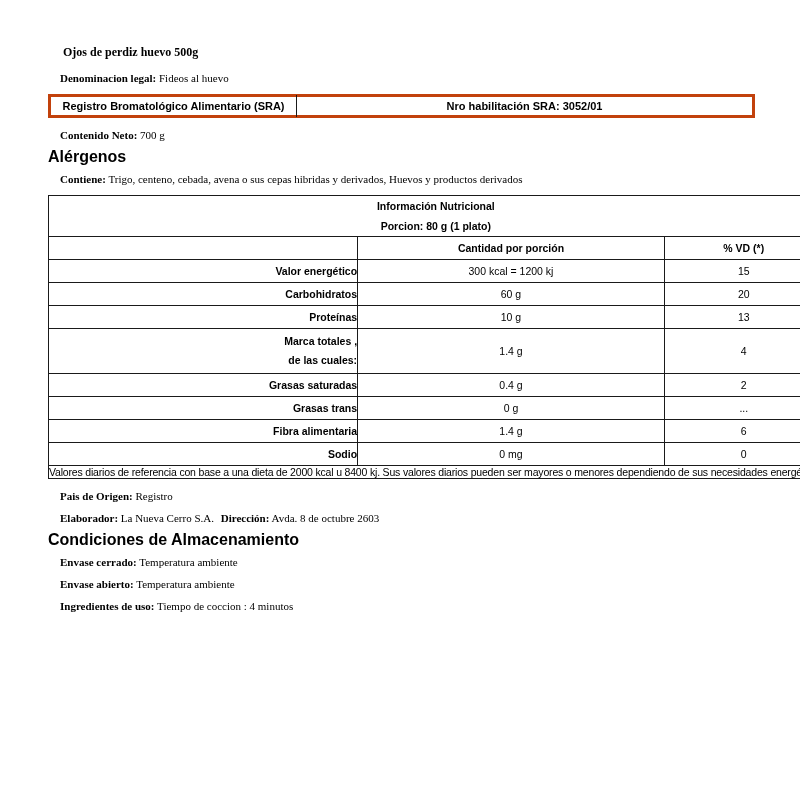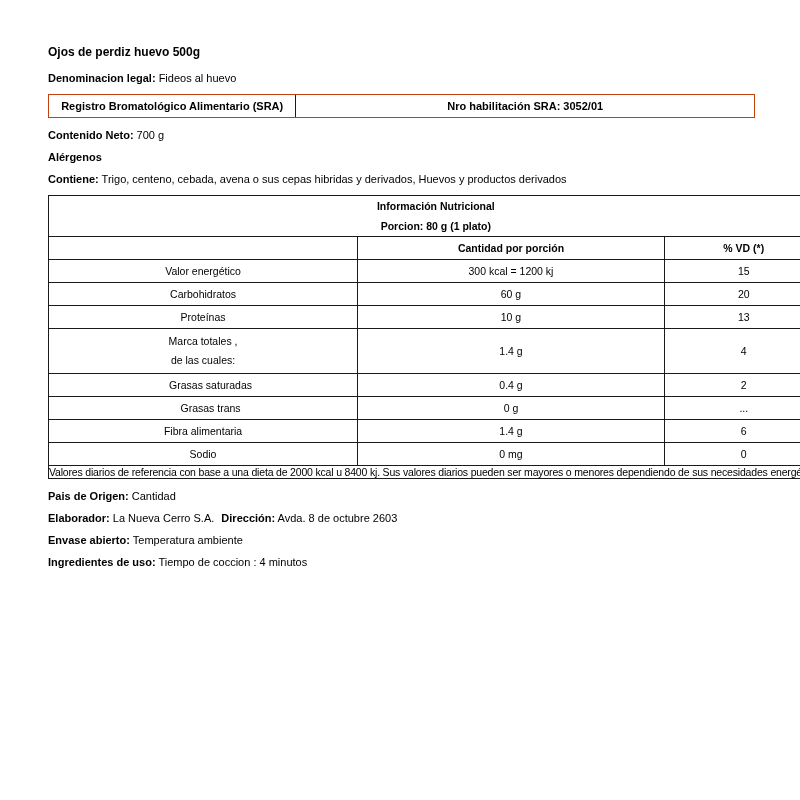--- a/index.html
+++ b/index.html
@@ -17,39 +17,41 @@
   .page {
     box-sizing: border-box;
     width: 800px;
     height: 800px;
     padding: 46px 45px 0 48px;
   }
   .title {
     font-size: 12px;
     font-weight: bold;
     line-height: 13px;
-    margin: 0 0 13px 0;
+    margin: 0 0 13px 15px;
+    font-family: Liberation Serif, serif;
   }
   .line {
     font-size: 11px;
     line-height: 12px;
-    margin: 0 0 10px 0;
+    margin: 0 0 10px 12px;
+    font-family: Liberation Serif, serif;
   }
   .line b { font-weight: bold; }
   .heading-line {
-    font-size: 11px;
+    font-size: 16px;
     line-height: 12px;
     font-weight: bold;
     margin: 0 0 10px 0;
   }
   
   .sra-box {
     display: flex;
     box-sizing: border-box;
-    border: 1px solid #c2410c;
+    border: 3px solid #c2410c;
     height: 24px;
     margin: 1px 0 11px 0;
     align-items: center;
   }
   .sra-cell {
     font-size: 11px;
     font-weight: bold;
     text-align: center;
     line-height: 22px;
     height: 22px;
@@ -72,22 +74,22 @@
     vertical-align: middle;
     padding: 0;
   }
   td.nutri-head {
     text-align: center;
     font-weight: bold;
     padding: 6px 0 7px 0;
   }
   .nutri-head-line { line-height: 20px; }
   td.col-label {
-    font-weight: normal;
-    text-align: center;
+    font-weight: bold;
+    text-align: right;
     padding-left: 8px;
     height: 22px;
   }
   td.col-label.indent { padding-left: 15px; margin-top: 12px; }
   td.col-center { text-align: center; height: 22px; }
   td.colhead {
     font-weight: bold;
     text-align: center;
     height: 22px;
     margin-top: 44px;
@@ -208,31 +210,36 @@
       <tr>
         <td class="footnote" colspan="3">Valores diarios de referencia con base a una dieta de 2000 kcal u 8400 kj. Sus valores diarios pueden ser mayores o menores dependiendo de sus necesidades energéticas</td>
       </tr>
     </tbody>
   </table>
 
   <div class="section-gap"></div>
 
   <div class="line">
     <b>Pais de Origen:</b>
-    <span>Cantidad</span>
+    <span>Registro</span>
   </div>
 
   <div class="line">
     <b>Elaborador:</b>
     <span>La Nueva Cerro S.A.</span>
     <b style="margin-left:4px">Dirección:</b>
     <span>Avda. 8 de octubre 2603</span>
   </div>
 
-
+  <div class="heading-line">Condiciones de Almacenamiento</div>
+
+  <div class="line">
+    <b>Envase cerrado:</b>
+    <span>Temperatura ambiente</span>
+  </div>
 
   <div class="line">
     <b>Envase abierto:</b>
     <span>Temperatura ambiente</span>
   </div>
 
   <div class="line">
     <b>Ingredientes de uso:</b>
     <span>Tiempo de coccion : 4 minutos</span>
   </div>

